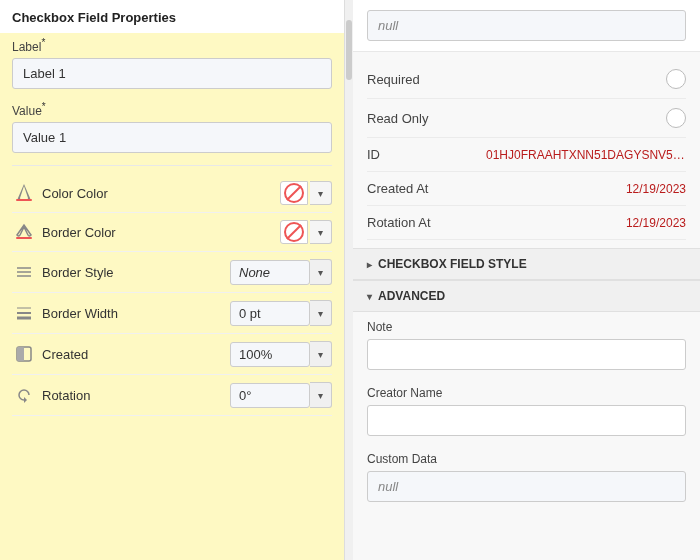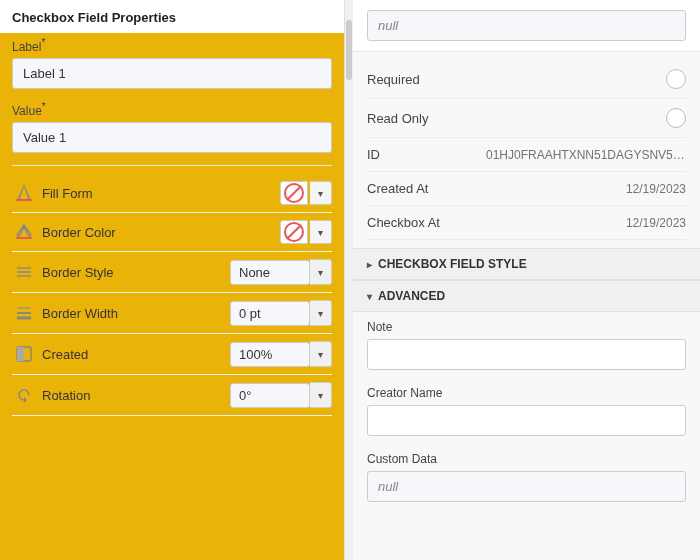--- a/index.html
+++ b/index.html
@@ -9,21 +9,21 @@
       background: #f0f0f0;
       display: flex;
       width: 700px;
       height: 560px;
       overflow: hidden;
     }
 
     
     .left-panel {
       width: 345px;
-      background: #eab308;
+      background: #fef9c3;
       border-right: 1px solid #ddd;
       display: flex;
       flex-direction: column;
       overflow: hidden;
     }
     .panel-header {
       padding: 10px 12px 8px;
       font-weight: 600;
       font-size: 13px;
       color: #222;
@@ -212,21 +212,21 @@
       border-bottom: 1px solid #ebebeb;
       gap: 42px;
     }
     .right-prop-name {
       flex: 1;
       font-size: 13px;
       color: #444;
     }
     .right-prop-value {
       font-size: 12px;
-      color: #737373;
+      color: #b91c1c;
       text-align: right;
       max-width: 200px;
       overflow: hidden;
       text-overflow: ellipsis;
       white-space: nowrap;
     }
     .toggle-circle {
       width: 20px;
       height: 20px;
       border: 1.5px solid #bbb;
@@ -324,21 +324,21 @@
 
     <div class="divider"></div>
 
     <div class="prop-row">
       <div class="prop-icon">
         <svg width="18" height="18" viewBox="0 0 18 18">
           <path d="M3,14 Q2,16 4,15 Q6,17 5,14 L9,2 L13,14 Q12,17 14,15 Q16,16 15,14 L9,0 Z" fill="#888" stroke="none"></path>
           <rect x="1" y="15" width="16" height="2" rx="1" fill="#e55"></rect>
         </svg>
       </div>
-      <div class="prop-name">Fill Form</div>
+      <div class="prop-name">Color Color</div>
       <div class="color-swatch-container">
         <div class="color-swatch">
           <div class="no-color-icon"></div>
         </div>
         <div class="dropdown-arrow-btn">▾</div>
       </div>
     </div>
 
     <div class="prop-row">
       <div class="prop-icon">
@@ -359,21 +359,21 @@
     <div class="prop-row">
       <div class="prop-icon">
         <svg width="18" height="18" viewBox="0 0 18 18">
           <line x1="2" y1="5" x2="16" y2="5" stroke="#888" stroke-width="1.5"></line>
           <line x1="2" y1="9" x2="16" y2="9" stroke="#888" stroke-width="1.5"></line>
           <line x1="2" y1="13" x2="16" y2="13" stroke="#888" stroke-width="1.5"></line>
         </svg>
       </div>
       <div class="prop-name">Border Style</div>
       <div class="select-field">
-        <select class="select-input" style="border-radius:3px;padding-right:4px;">
+        <select class="select-input" style="border-radius:3px;padding-right:4px;font-style:italic;">
           <option>None</option>
           <option>Solid</option>
           <option>Dashed</option>
           <option>Dotted</option>
         </select>
         <div class="select-arrow">▾</div>
       </div>
     </div>
 
     <div class="prop-row">
@@ -462,21 +462,21 @@
       <div class="right-prop-name">ID</div>
       <div class="right-prop-value">01HJ0FRAAHTXNN51DAGYSNV5X9</div>
     </div>
 
     <div class="right-prop-row">
       <div class="right-prop-name">Created At</div>
       <div class="right-prop-value">12/19/2023</div>
     </div>
 
     <div class="right-prop-row">
-      <div class="right-prop-name">Checkbox At</div>
+      <div class="right-prop-name">Rotation At</div>
       <div class="right-prop-value">12/19/2023</div>
     </div>
 
   </div>
 
   <div class="section-header">
     <span class="arrow">▸</span>
     <span>CHECKBOX FIELD STYLE</span>
   </div>
 

